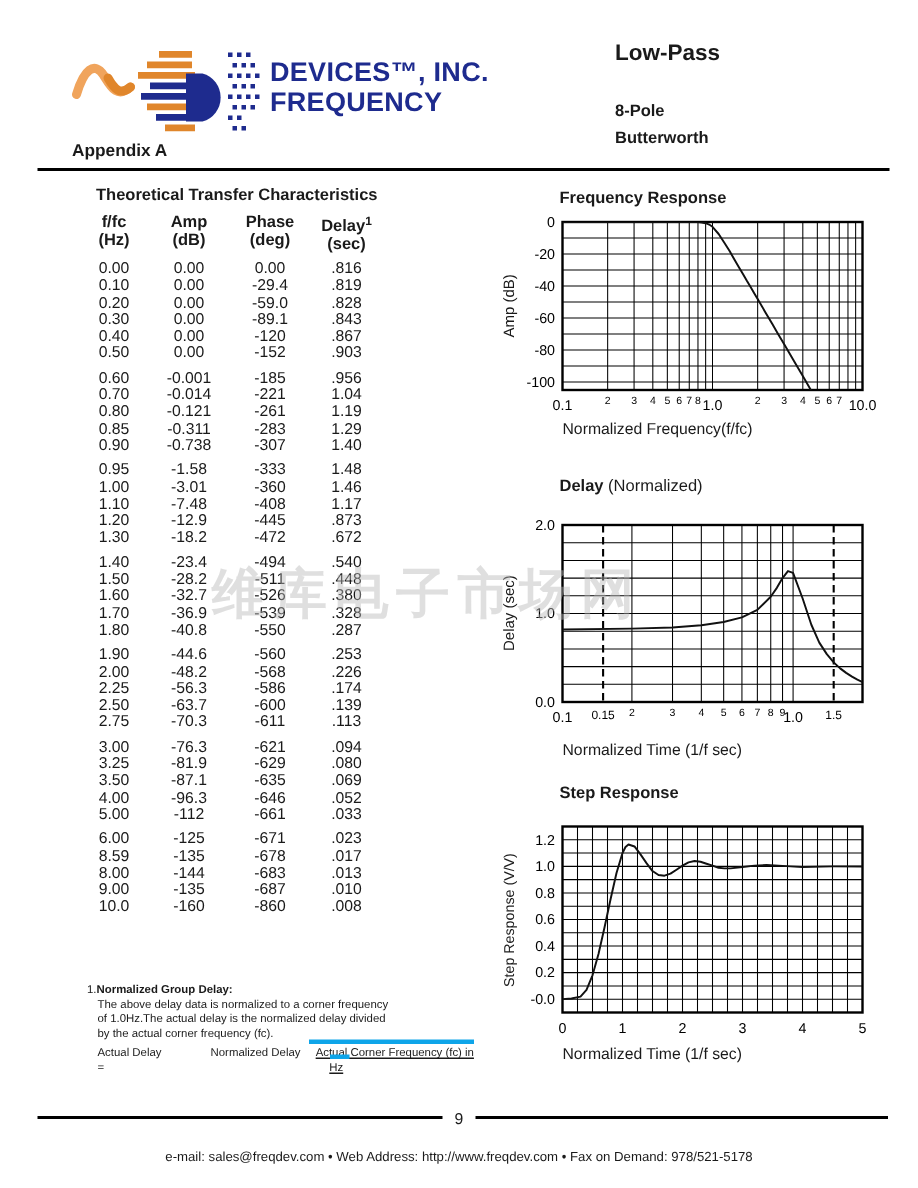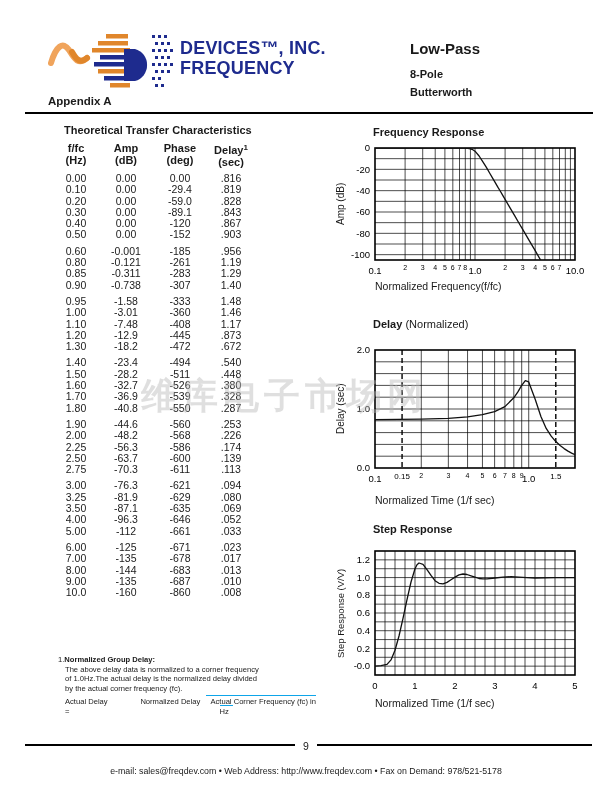--- a/index.html
+++ b/index.html
@@ -29,21 +29,21 @@
   .axis-x{font-size:10.5px;text-align:left;}
   .axis-y{font-size:10px;writing-mode:vertical-rl;transform:rotate(180deg);
           display:flex;align-items:center;justify-content:center;text-align:center;}
   svg text{font-family:"Liberation Sans",sans-serif;fill:#000;}
   
   .footnote{font-size:7.6px;line-height:9.6px;width:262px;}
   .footnote .body{padding-left:7px;}
   .formula{display:flex;align-items:center;padding-left:7px;margin-top:4px;}
   .formula .lhs{margin-right:20px;}
   .frac{text-align:center;display:inline-block;}
-  .frac .den{border-top:1px solid #0ea5e9;padding:1px 4px 0 4px;}
+  .frac .den{border-top:3px solid #0ea5e9;padding:1px 4px 0 4px;text-decoration:underline;}
   .frac .num{padding:0 4px 1px 4px;}
   
   .pageno{font-size:10.5px;background:#fff;padding:0 8px;}
   .footer-line{font-size:8.8px;text-align:center;width:100%;}
   .watermark{font-size:36px;font-weight:bold;letter-spacing:5px;color:rgba(185,185,185,.45);
              white-space:nowrap;pointer-events:none;z-index:3;margin-left:15px;}
 </style>
 </head>
 <body>
 
@@ -93,21 +93,21 @@
     </g>
   </svg>
 
   <div class="abs company" style="left:180px;top:38px;">
     <div>DEVICES™, INC.</div>
     <div>FREQUENCY</div>
   </div>
 
   <div class="abs appendix" style="left:48px;top:95px;">Appendix A</div>
 
-  <div class="abs hdr-right-title" style="left:410px;top:40px;">Low-Pass</div>
+  <div class="abs hdr-right-title" style="left:410px;top:27px;">Low-Pass</div>
   <div class="abs hdr-right-sub" style="left:410px;top:68px;">8-Pole</div>
   <div class="abs hdr-right-sub" style="left:410px;top:86px;">Butterworth</div>
 
   <div class="abs rule" style="left:25px;width:568px;top:112px;"></div>
 
   <div class="abs tbl-title" style="left:64px;top:124px;">Theoretical Transfer Characteristics</div>
   <table class="abs data" style="left:54px;top:142px;">
     <thead>
       <tr>
         <th>
@@ -165,20 +165,26 @@
           <td>-152</td>
           <td>.903</td>
         </tr>
         <tr class="gap">
           <td>0.60</td>
           <td>-0.001</td>
           <td>-185</td>
           <td>.956</td>
         </tr>
         <tr>
+          <td>0.70</td>
+          <td>-0.014</td>
+          <td>-221</td>
+          <td>1.04</td>
+        </tr>
+        <tr>
           <td>0.80</td>
           <td>-0.121</td>
           <td>-261</td>
           <td>1.19</td>
         </tr>
         <tr>
           <td>0.85</td>
           <td>-0.311</td>
           <td>-283</td>
           <td>1.29</td>
@@ -309,21 +315,21 @@
           <td>-661</td>
           <td>.033</td>
         </tr>
         <tr class="gap">
           <td>6.00</td>
           <td>-125</td>
           <td>-671</td>
           <td>.023</td>
         </tr>
         <tr>
-          <td>7.00</td>
+          <td>8.59</td>
           <td>-135</td>
           <td>-678</td>
           <td>.017</td>
         </tr>
         <tr>
           <td>8.00</td>
           <td>-144</td>
           <td>-683</td>
           <td>.013</td>
         </tr>

